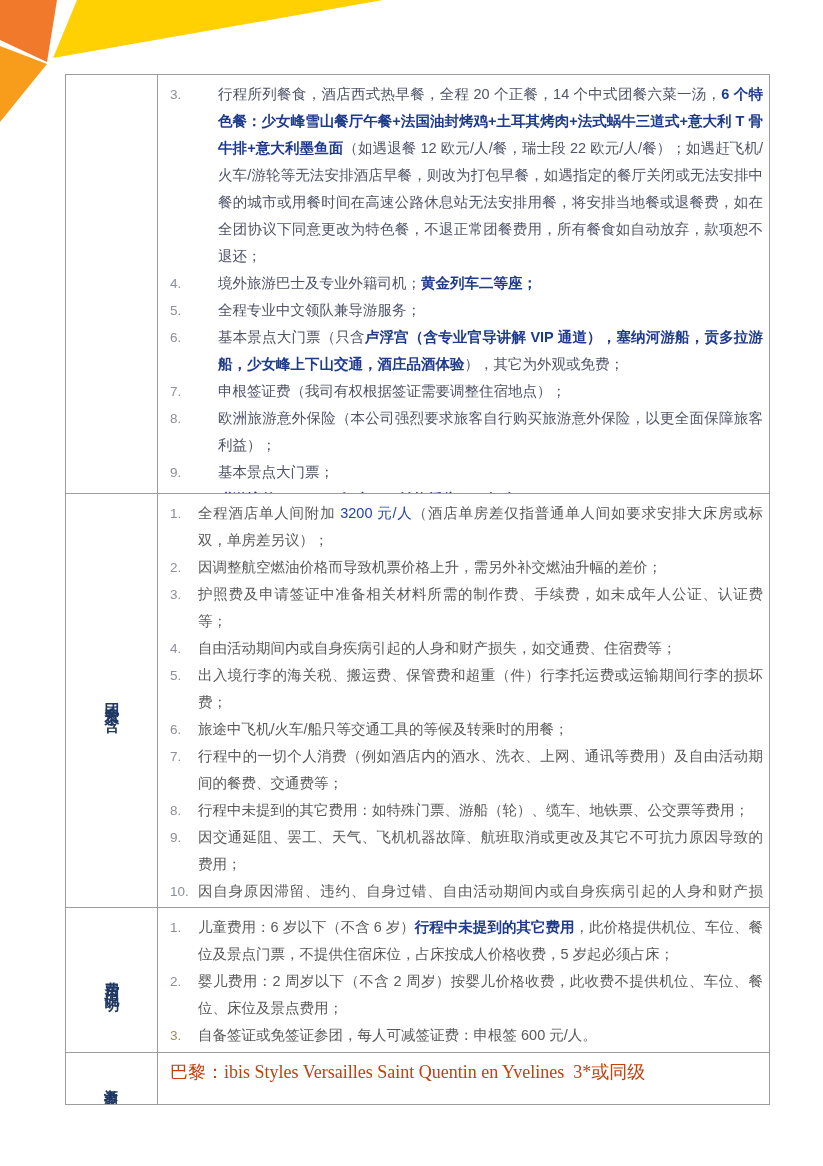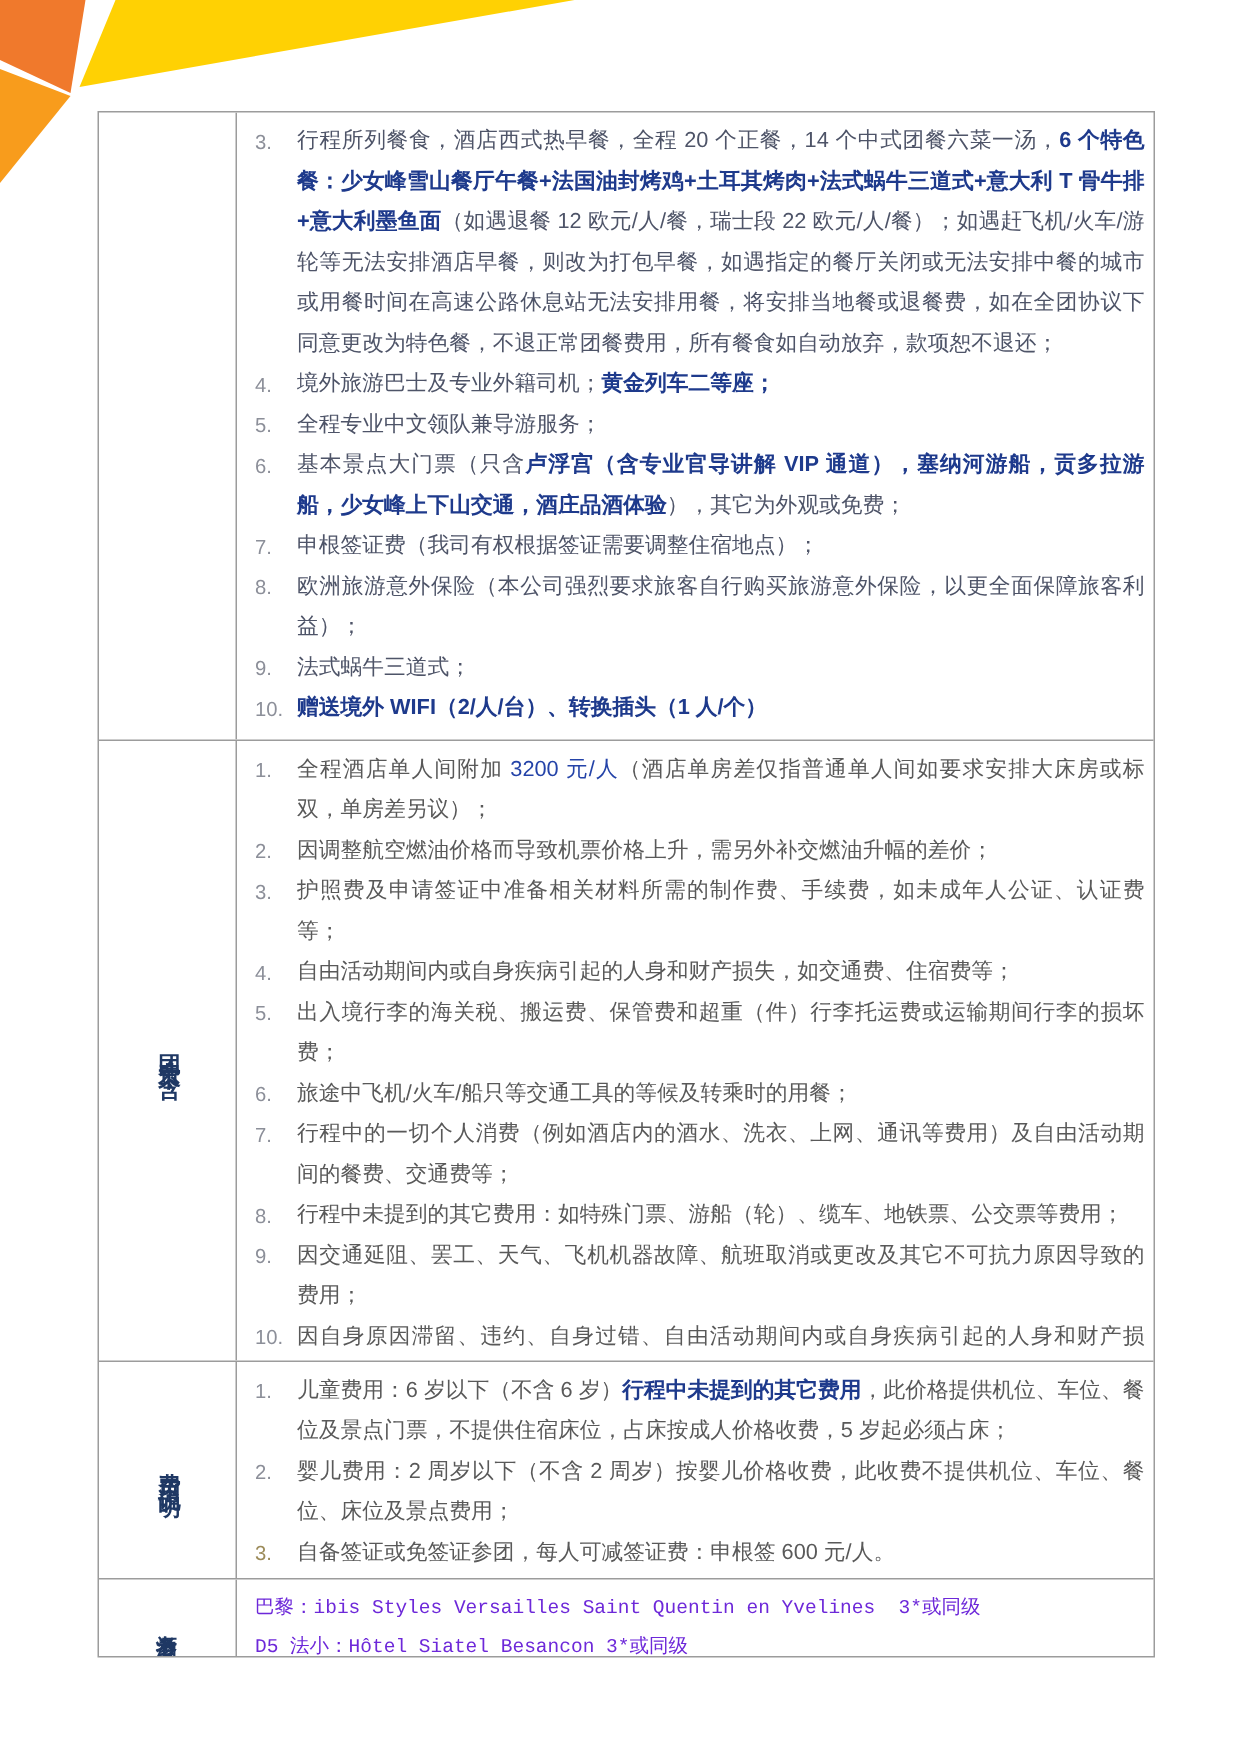--- a/index.html
+++ b/index.html
@@ -18,26 +18,26 @@
   .hcell{width:92px;flex:none;border-right:1px solid var(--border,#9c9c9c);
          display:flex;align-items:center;justify-content:center;box-sizing:border-box;}
   .htext{writing-mode:vertical-rl;text-orientation:upright;font-weight:bold;
          color:var(--navyHeader,#1F3864);font-size:15px;letter-spacing:5px;}
   .row-3 .htext{letter-spacing:0;font-size:14px;line-height:14px;}
   .ccell{flex:1;min-width:0;padding:6px 6px 2px 12px;overflow:hidden;}
   .item{display:flex;align-items:flex-start;}
   .num{width:28px;flex:none;font-size:13.5px;line-height:27px;color:var(--numGray,#8C8F99);}
   .num.gold{color:var(--gold,#9C8B5A);}
   .itext{flex:1;min-width:0;font-size:14.5px;line-height:27px;text-align:justify;}
-  .row-0 .itext{color:var(--bodyBlueGray,#4E5468);}
+  .row-0 .itext{color:var(--bodyBlueGray,#4E5468);margin-left:20px;}
   .row-1 .itext,.row-2 .itext{color:var(--bodyGray,#595959);}
   .seg-b{color:var(--navyBold,#1E3A8C);font-weight:bold;}
   .seg-v{color:var(--valueBlue,#2443A8);}
-  .hotel-line{font-family:Liberation Mono, monospace;
-              font-size:13px;line-height:26px;color:#6d28d9;white-space:pre-wrap;}
+  .hotel-line{font-family:Liberation Serif, serif;
+              font-size:18px;line-height:26px;color:#c2410c;white-space:pre-wrap;}
 </style>
 </head>
 <body>
 
 <div class="page">
 
   <svg class="decor" width="460" height="140" viewBox="0 0 460 140">
     <polygon points="0,0 57,0 47,62 0,40" fill="#F0792C"></polygon>
     <polygon points="77,0 383,0 53,58" fill="#FFD103"></polygon>
     <polygon points="0,46 47,64 0,122" fill="#F89C1C"></polygon>
@@ -68,21 +68,21 @@
           <div class="item">
             <span class="num">7.</span>
             <div class="itext"><span class="seg-r">申根签证费（我司有权根据签证需要调整住宿地点）；</span></div>
           </div>
           <div class="item">
             <span class="num">8.</span>
             <div class="itext"><span class="seg-r">欧洲旅游意外保险（本公司强烈要求旅客自行购买旅游意外保险，以更全面保障旅客利益）；</span></div>
           </div>
           <div class="item">
             <span class="num">9.</span>
-            <div class="itext"><span class="seg-r">法式蜗牛三道式；</span></div>
+            <div class="itext"><span class="seg-r">基本景点大门票；</span></div>
           </div>
           <div class="item">
             <span class="num">10.</span>
             <div class="itext"><span class="seg-b">赠送境外 WIFI（2/人/台）、转换插头（1 人/个）</span></div>
           </div>
         </div>
       </div>
       <div class="trow row-1">
         <div class="hcell">
           <div class="htext">团费不含</div>
@@ -148,18 +148,17 @@
             <div class="itext"><span class="seg-r">自备签证或免签证参团，每人可减签证费：申根签 600 元/人。</span></div>
           </div>
         </div>
       </div>
       <div class="trow row-3">
         <div class="hcell">
           <div class="htext">参考酒</div>
         </div>
         <div class="ccell">
           <div class="hotel-line">巴黎：ibis Styles Versailles Saint Quentin en Yvelines  3*或同级</div>
-          <div class="hotel-line">D5 法小：Hôtel Siatel Besancon 3*或同级</div>
         </div>
       </div>
     </div>
 
 </div>
 
 </body></html>

